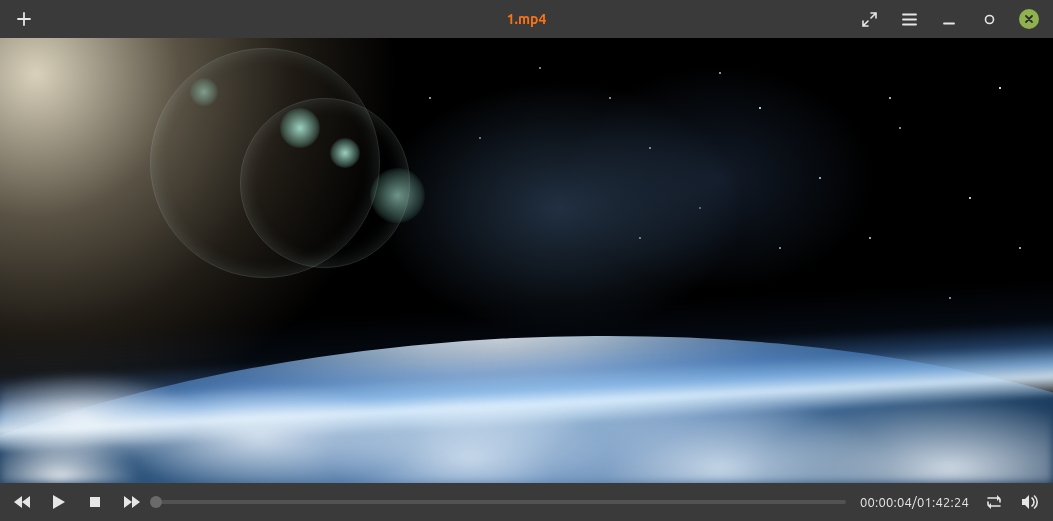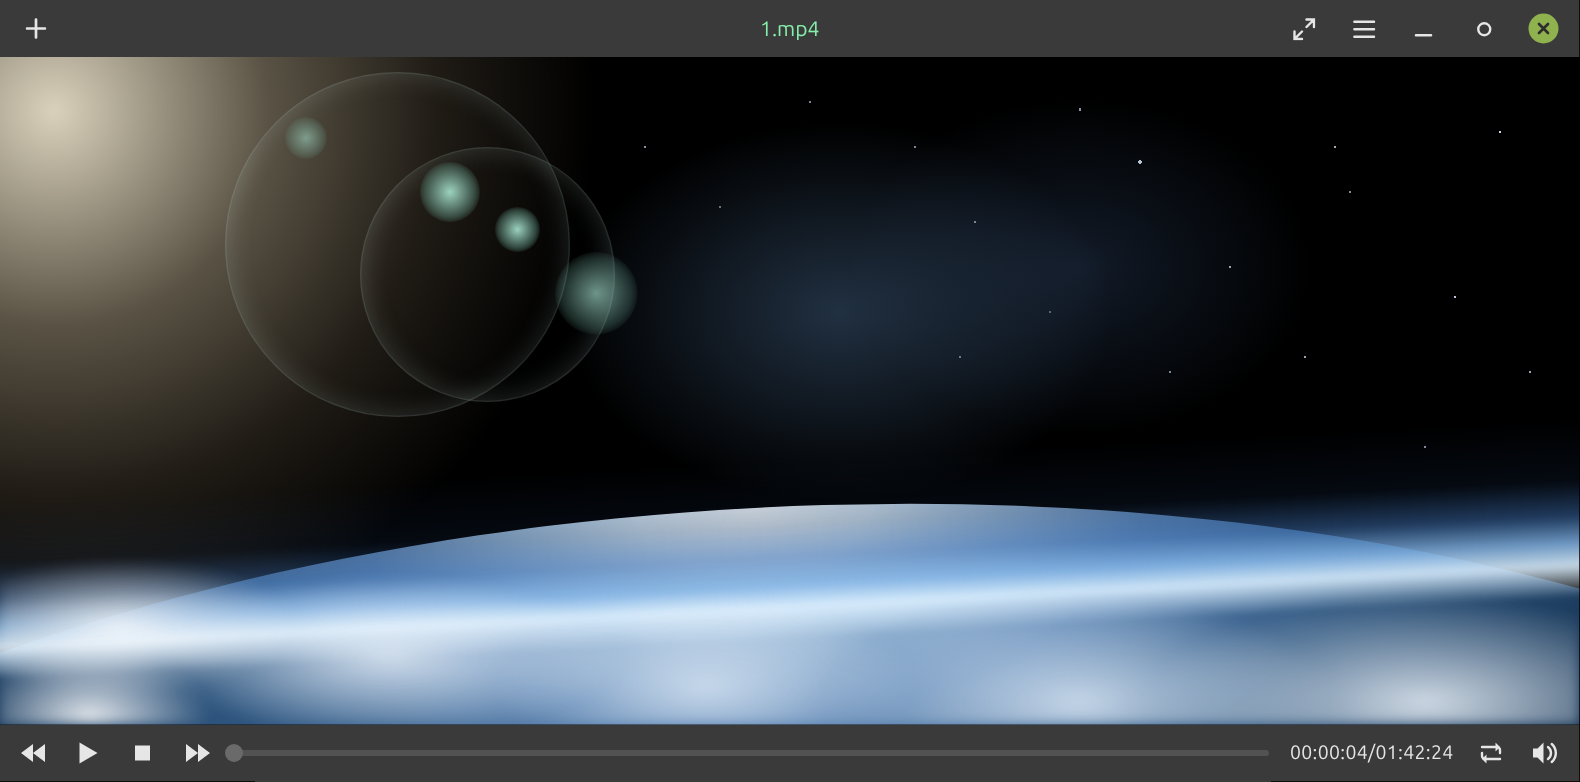--- a/index.html
+++ b/index.html
@@ -13,21 +13,21 @@
     display: flex;
     align-items: center;
     color: #e6e6e6;
     position: relative;
   }
   .titlebar .left, .titlebar .right {
     display: flex; align-items: center; gap: 20px; padding: 0 14px;
   }
   .titlebar .title {
     position: absolute; left: 0; right: 0; text-align: center;
-    font-size: 14px; font-weight: 400; color: #86efac; pointer-events: none;
+    font-size: 14px; font-weight: 700; color: #f97316; pointer-events: none;
   }
   .titlebar .tl-btn { width: 20px; height: 20px; display: flex; align-items: center; justify-content: center; cursor: pointer; }
   .titlebar svg { display: block; }
   .tl-close { width: 20px; height: 20px; border-radius: 50%; background:#8fb24f; display:flex; align-items:center; justify-content:center; }
 
   
   .video-area {
     flex: 1 1 auto;
     position: relative;
     overflow: hidden;

